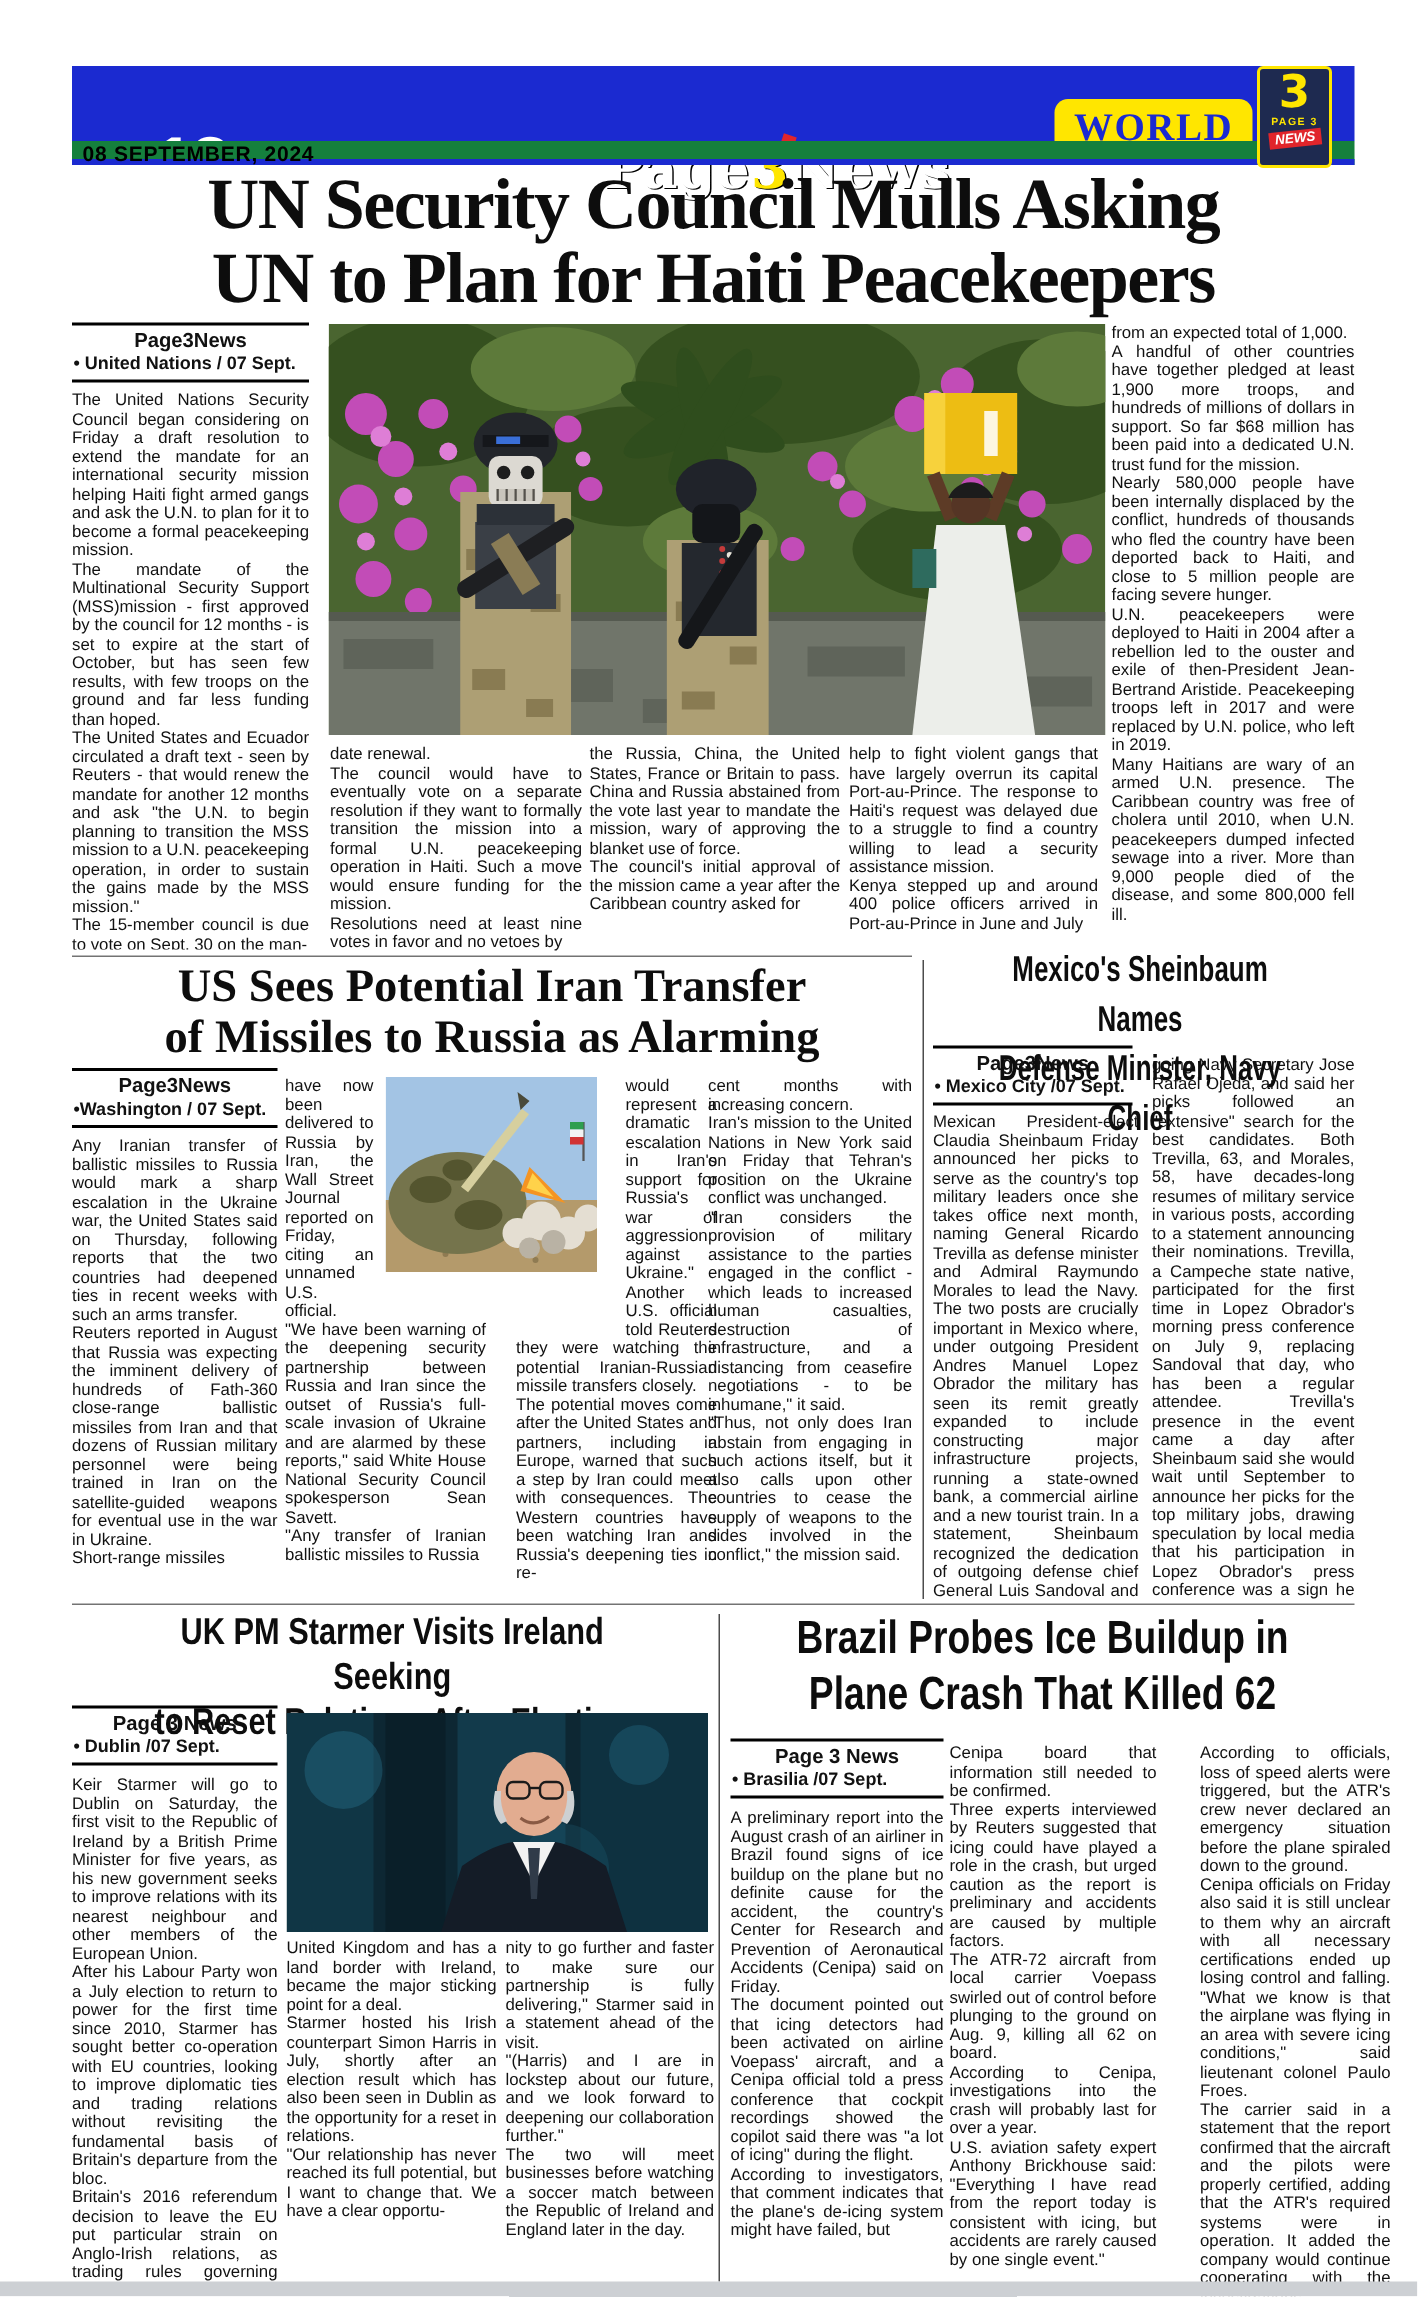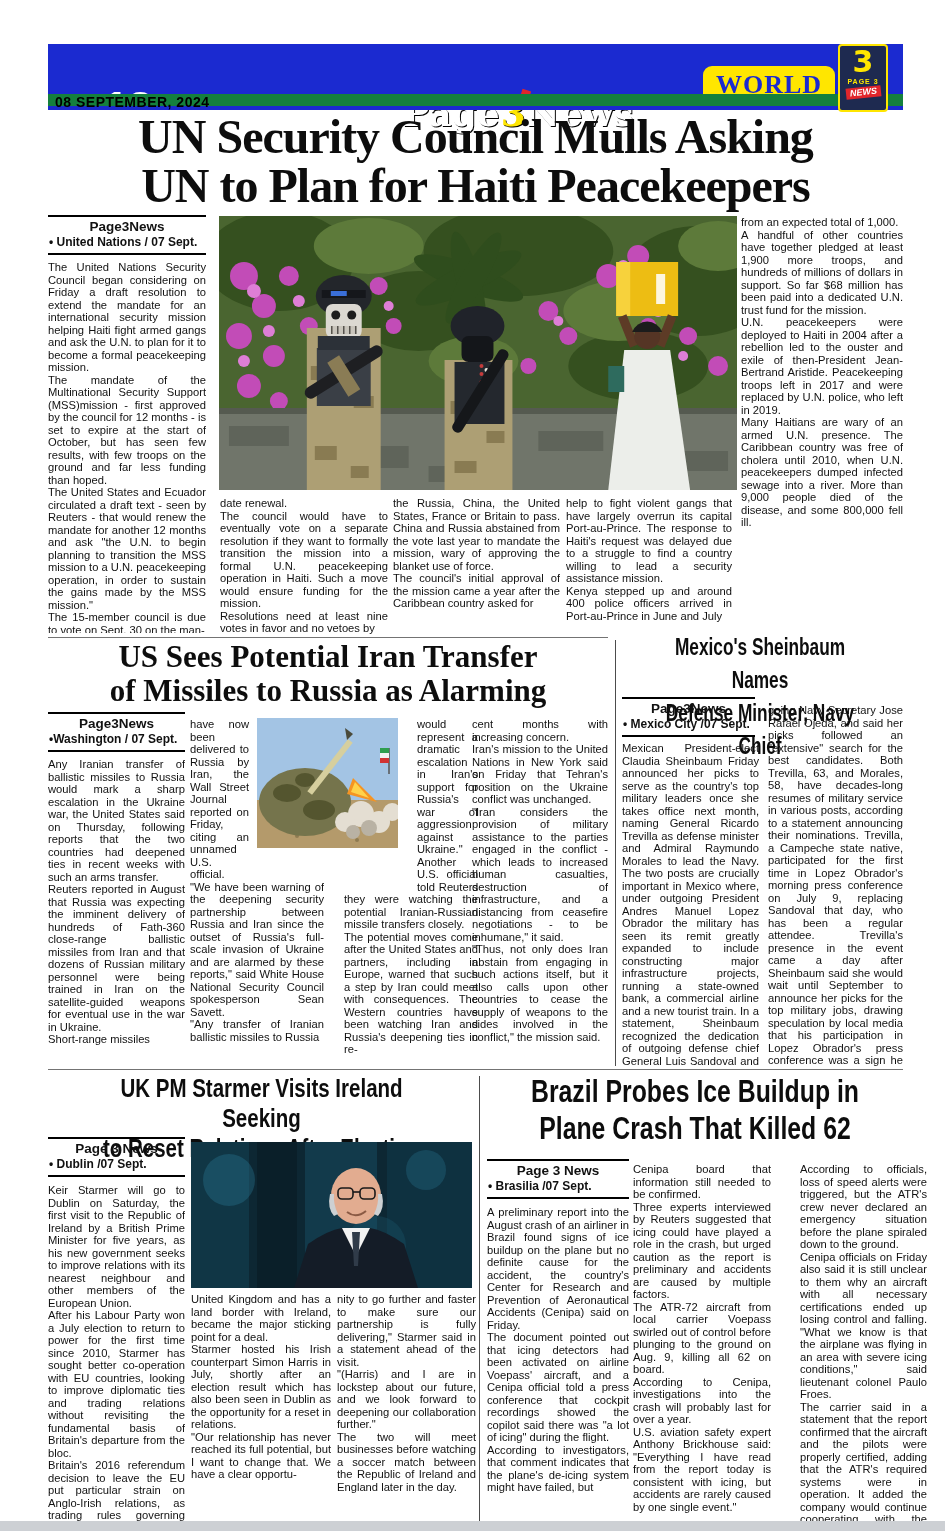--- a/index.html
+++ b/index.html
@@ -222,20 +222,21 @@
       <p>the Russia, China, the United States, France or Britain to pass. China and Russia abstained from the vote last year to mandate the mission, wary of approving the blanket use of force.</p>
       <p>The council's initial approval of the mission came a year after the Caribbean country asked for</p>
     </div>
   <div class="col" style="left:566px;top:497px;width:166px;height:137px;">
       <p>help to fight violent gangs that have largely overrun its capital Port-au-Prince. The response to Haiti's request was delayed due to a struggle to find a country willing to lead a security assistance mission.</p>
       <p>Kenya stepped up and around 400 police officers arrived in Port-au-Prince in June and July</p>
     </div>
   <div class="col" style="left:741px;top:216px;width:162px;height:416px;">
       <p>from an expected total of 1,000.</p>
       <p>A handful of other countries have together pledged at least 1,900 more troops, and hundreds of millions of dollars in support. So far $68 million has been paid into a dedicated U.N. trust fund for the mission.</p>
+      <p>Nearly 580,000 people have been internally displaced by the conflict, hundreds of thousands who fled the country have been deported back to Haiti, and close to 5 million people are facing severe hunger.</p>
       <p>U.N. peacekeepers were deployed to Haiti in 2004 after a rebellion led to the ouster and exile of then-President Jean-Bertrand Aristide. Peacekeeping troops left in 2017 and were replaced by U.N. police, who left in 2019.</p>
       <p>Many Haitians are wary of an armed U.N. presence. The Caribbean country was free of cholera until 2010, when U.N. peacekeepers dumped infected sewage into a river. More than 9,000 people died of the disease, and some 800,000 fell ill.</p>
     </div>
 
   <div class="hrule" style="left:48px;top:637px;width:560px;opacity:.55;"></div>
   <h2 class="hl-serif hl-iran">
     <span class="line">US Sees Potential Iran Transfer</span>
     <span class="line">of Missiles to Russia as Alarming</span>
   </h2>
   <div class="byline" style="left:48px;top:712px;width:137px;">

